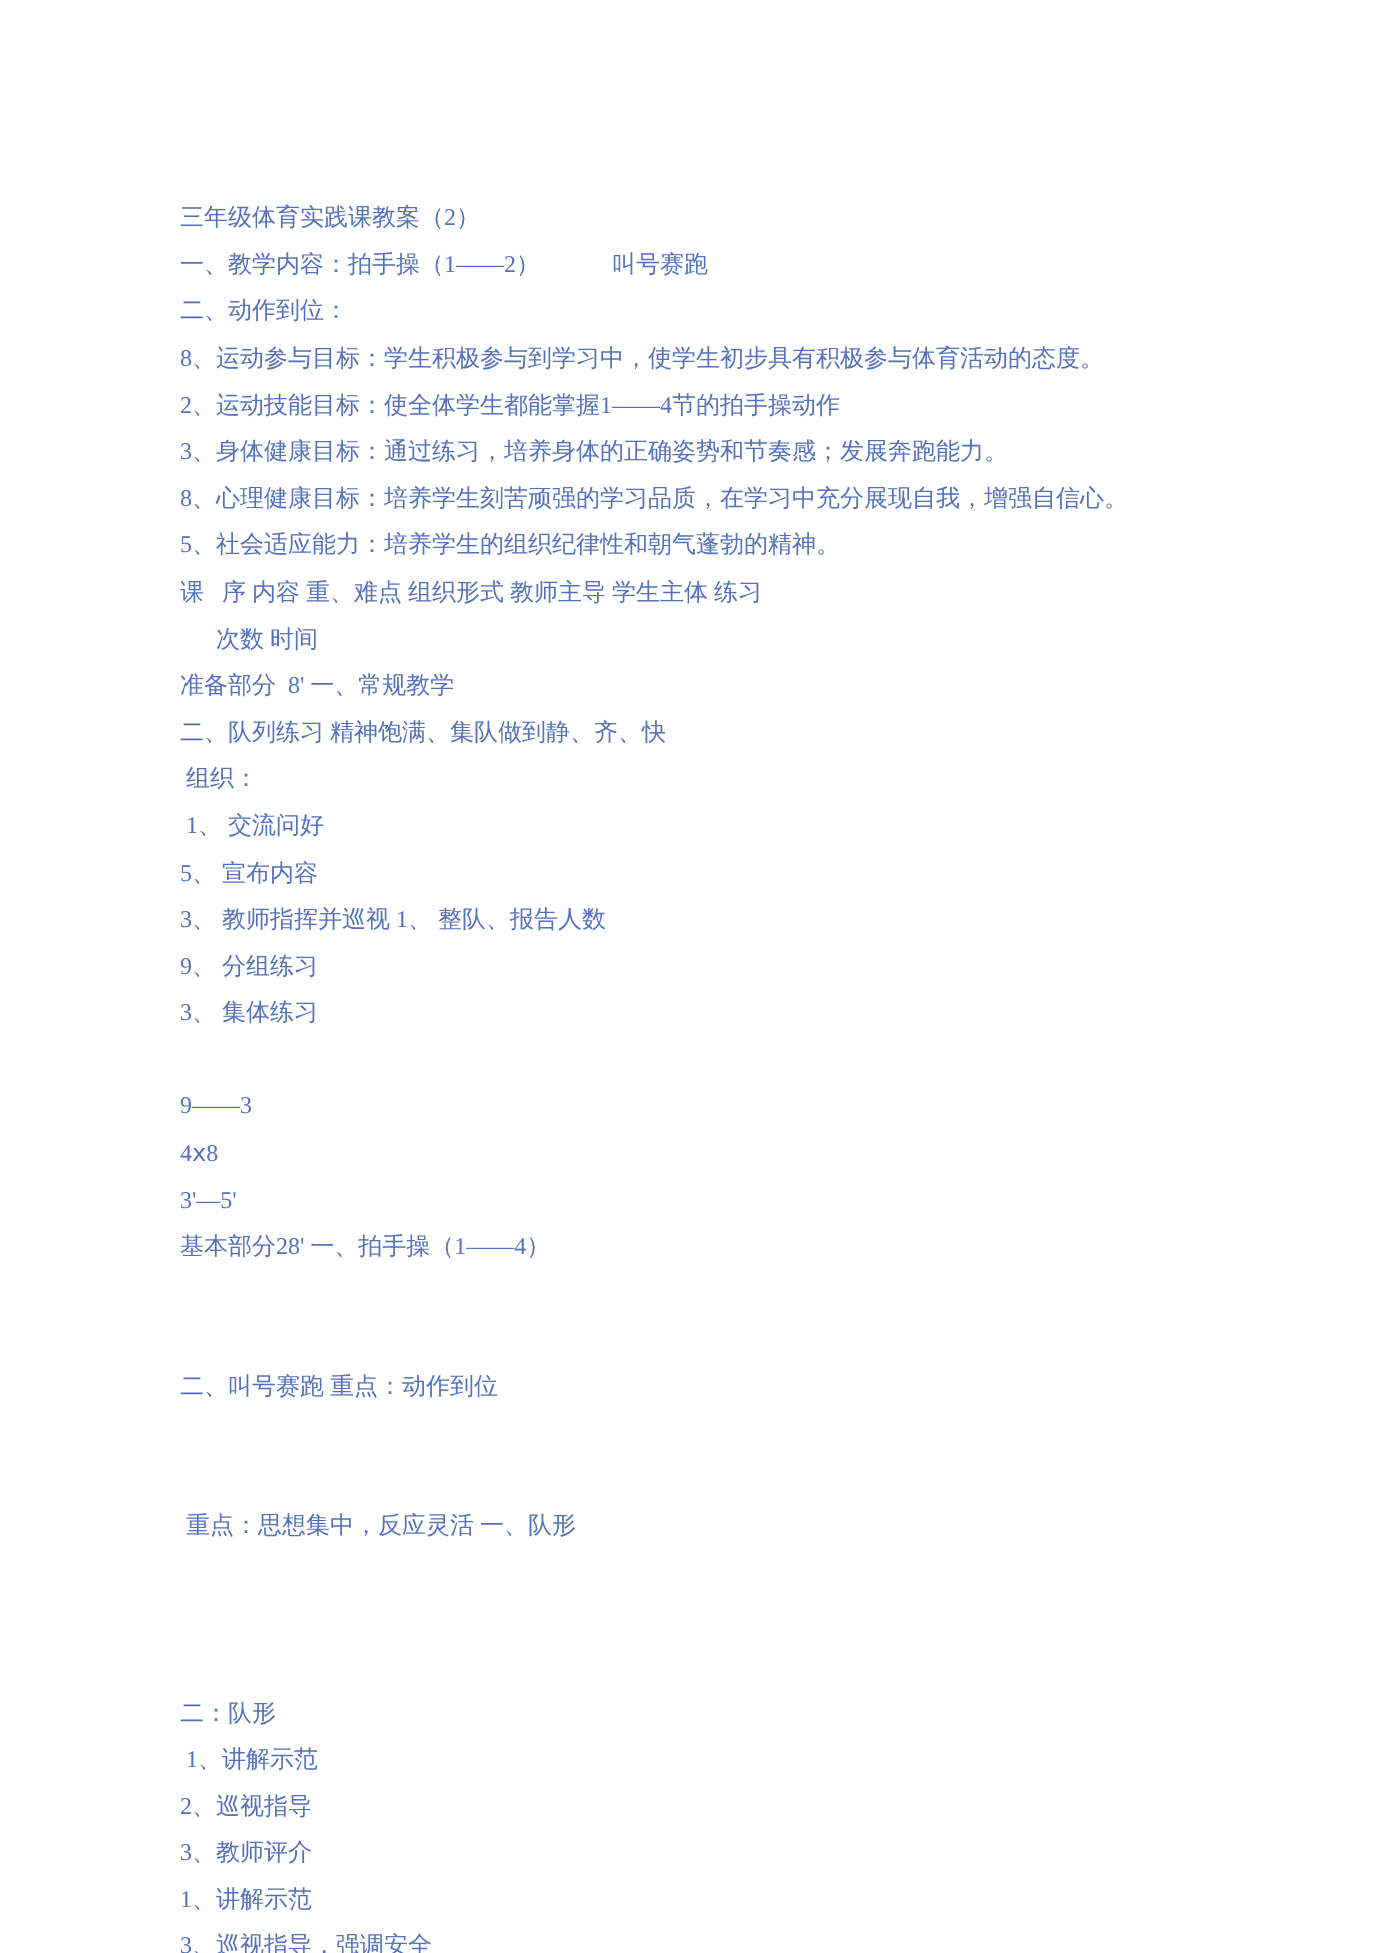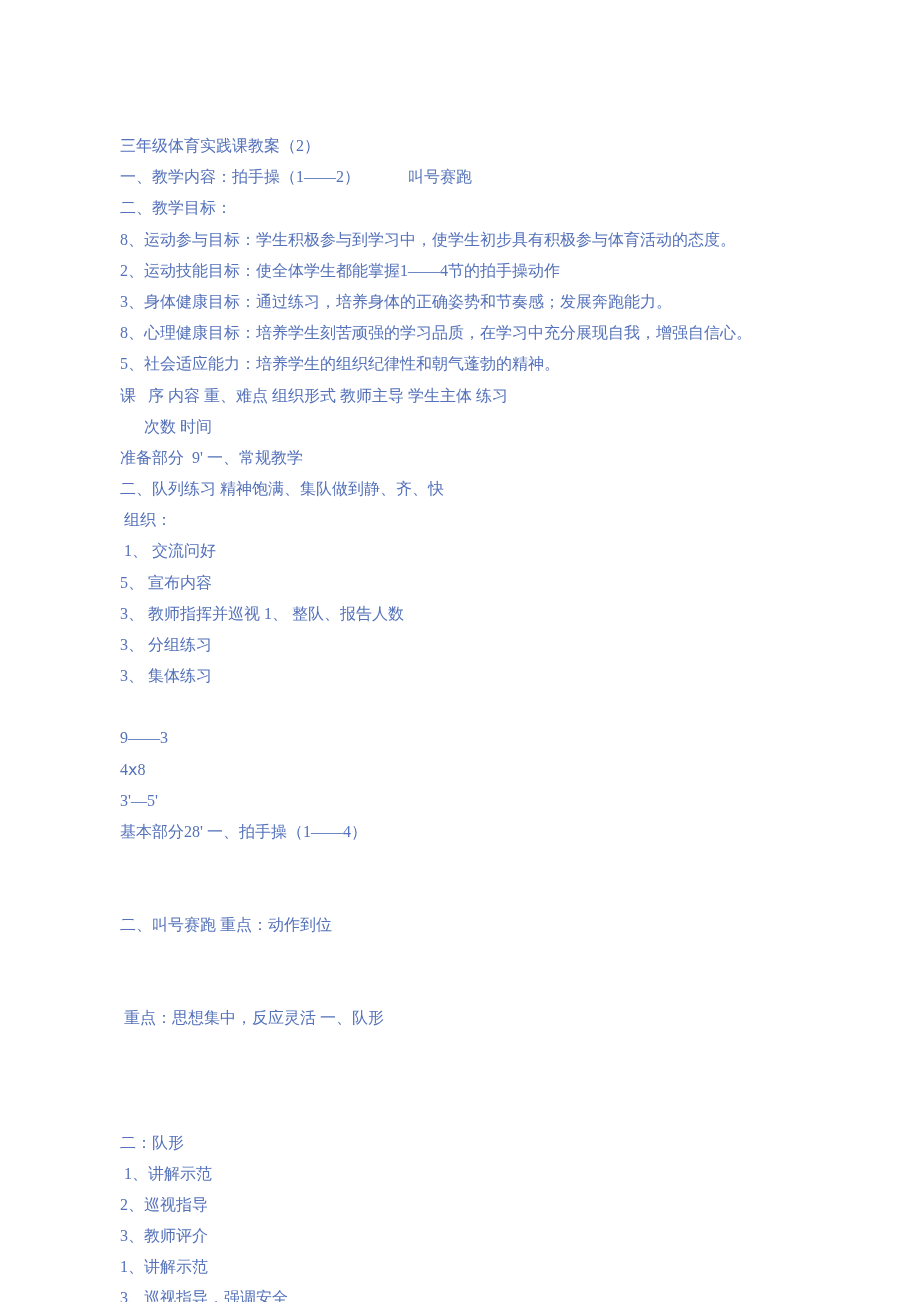--- a/index.html
+++ b/index.html
@@ -27,35 +27,35 @@
     }
     .triple-spacer {
       height: 93px;
     }
   </style>
 </head>
 <body>
 
 <div class="line">三年级体育实践课教案（2）</div>
 <div class="line">一、教学内容：拍手操（1——2）            叫号赛跑</div>
-<div class="line">二、教学目标：</div>
+<div class="line">二、动作到位：</div>
 <div class="line">8、运动参与目标：学生积极参与到学习中，使学生初步具有积极参与体育活动的态度。</div>
 <div class="line">2、运动技能目标：使全体学生都能掌握1——4节的拍手操动作</div>
 <div class="line">3、身体健康目标：通过练习，培养身体的正确姿势和节奏感；发展奔跑能力。</div>
 <div class="line">8、心理健康目标：培养学生刻苦顽强的学习品质，在学习中充分展现自我，增强自信心。</div>
 <div class="line">5、社会适应能力：培养学生的组织纪律性和朝气蓬勃的精神。</div>
 <div class="line">课   序 内容 重、难点 组织形式 教师主导 学生主体 练习</div>
 <div class="line">      次数 时间</div>
-<div class="line">准备部分  9' 一、常规教学</div>
+<div class="line">准备部分  8' 一、常规教学</div>
 <div class="line">二、队列练习 精神饱满、集队做到静、齐、快</div>
 <div class="line"> 组织：</div>
 <div class="line"> 1、 交流问好</div>
 <div class="line">5、 宣布内容</div>
 <div class="line">3、 教师指挥并巡视 1、 整队、报告人数</div>
-<div class="line">3、 分组练习</div>
+<div class="line">9、 分组练习</div>
 <div class="line">3、 集体练习</div>
 <div class="spacer"></div>
 <div class="line">9——3</div>
 <div class="line">4ⅹ8</div>
 <div class="line">3'—5'</div>
 <div class="line">基本部分28' 一、拍手操（1——4）</div>
 <div class="double-spacer"></div>
 <div class="line">二、叫号赛跑 重点：动作到位</div>
 <div class="double-spacer"></div>
 <div class="line"> 重点：思想集中，反应灵活 一、队形</div>

